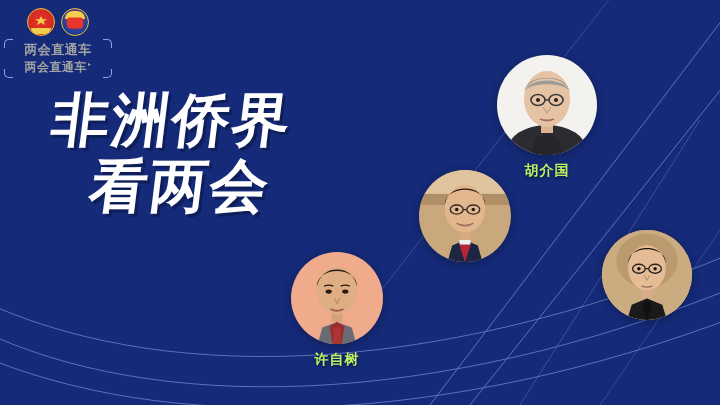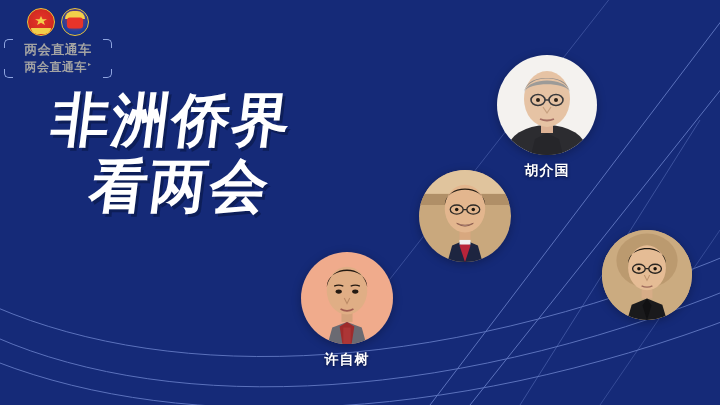--- a/index.html
+++ b/index.html
@@ -114,21 +114,21 @@
   }
   .pbubble {
     border-radius:50%;
     overflow:hidden;
     position:relative;
     box-shadow:0 2px 10px rgba(0,0,0,0.28);
   }
   .pname {
     margin-top:7px;
     text-align:center;
-    color:#ffffff;
+    color:#bef264;
     font-size:14px;
     font-weight:bold;
     letter-spacing:1px;
     white-space:nowrap;
     text-shadow:0 1px 3px rgba(5,14,50,0.9);
   }
   
   .face-svg { display:block; width:100%; height:100%; }
 </style>
 </head>
@@ -210,21 +210,21 @@
         <ellipse cx="41" cy="43" rx="1.9" ry="1.9" fill="#1d1710"></ellipse>
         <ellipse cx="59" cy="43" rx="1.9" ry="1.9" fill="#1d1710"></ellipse>
         <path d="M41 58 Q50 64 59 58 Q50 62 41 58 Z" fill="#ffffff" stroke="#8c5b4d" stroke-width="1"></path>
         <path d="M50 76 L36 82 L31 100 L69 100 L64 82 Z" fill="#1d2540"></path>
         <path d="M50 76 L44 82 L50 100 L56 82 Z" fill="#b8243a"></path>
         <rect x="44" y="76" width="12" height="5" fill="#f0f0f2"></rect>
       </svg>
     </div>
   </div>
 
-  <div class="portrait" style="left: 301px; top: 252px; width: 92px;">
+  <div class="portrait" style="left: 291px; top: 252px; width: 92px;">
     <div class="pbubble" style="width: 92px; height: 92px;">
       <svg class="face-svg" viewBox="0 0 100 100">
         <rect x="0" y="0" width="100" height="100" fill="#f0ab8c"></rect>
         <rect x="44" y="60" width="12" height="16" fill="#d4a27c"></rect>
         <ellipse cx="50" cy="42" rx="22" ry="26" fill="#e0ae85"></ellipse>
         <path d="M28 38 C28 15 72 15 72 38 C69 25 61 19 50 19 C39 19 31 25 28 38 Z" fill="#241a12"></path>
         <ellipse cx="41" cy="43" rx="3.4" ry="2.3" fill="#241a12"></ellipse>
         <ellipse cx="59" cy="43" rx="3.4" ry="2.3" fill="#241a12"></ellipse>
         <path d="M36 37 Q41 35 46 37" fill="none" stroke="#241a12" stroke-width="1.5"></path>
         <path d="M54 37 Q59 35 64 37" fill="none" stroke="#241a12" stroke-width="1.5"></path>

